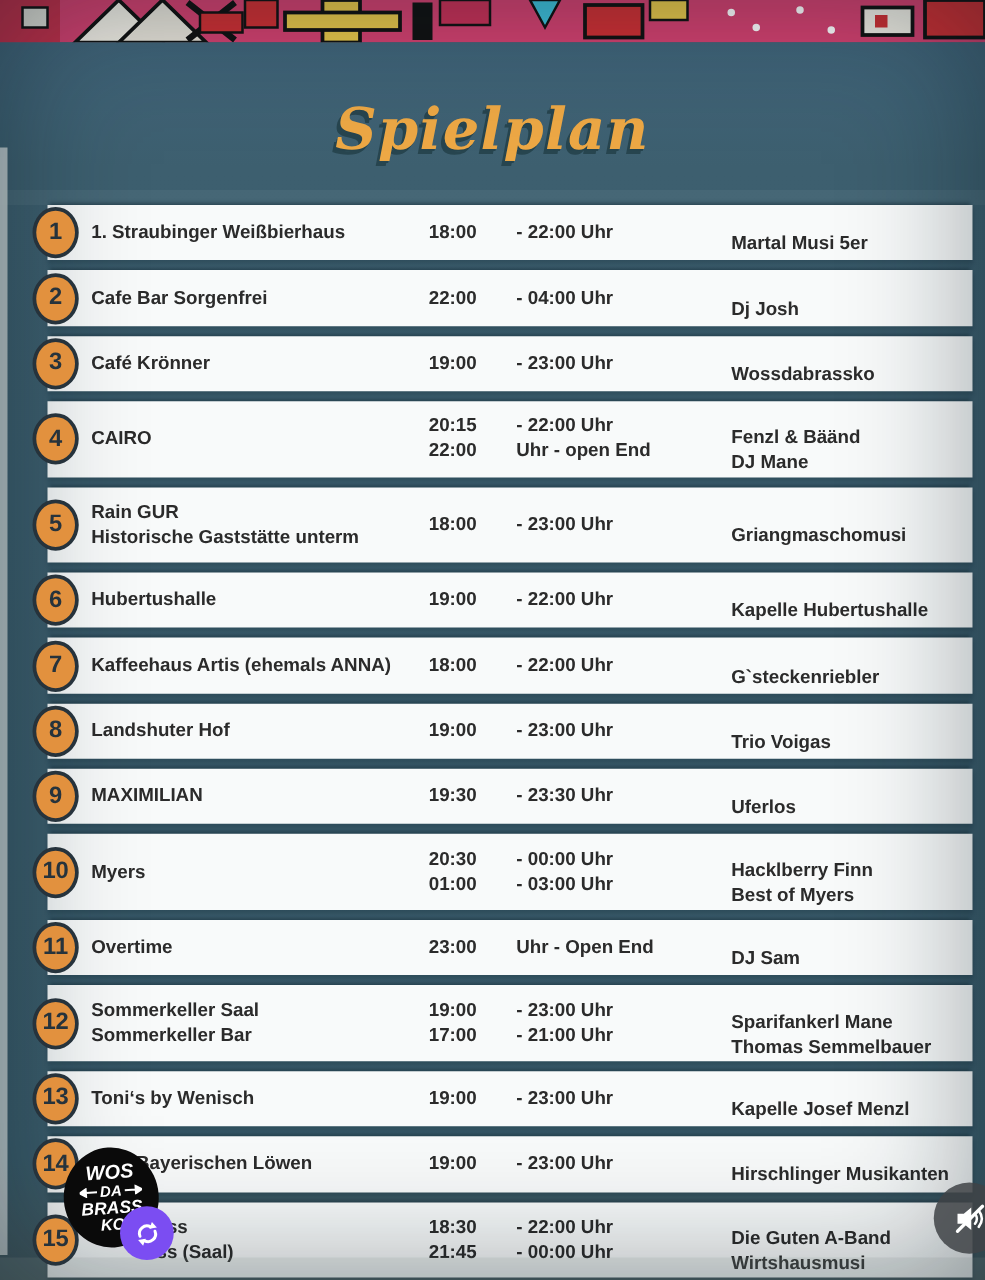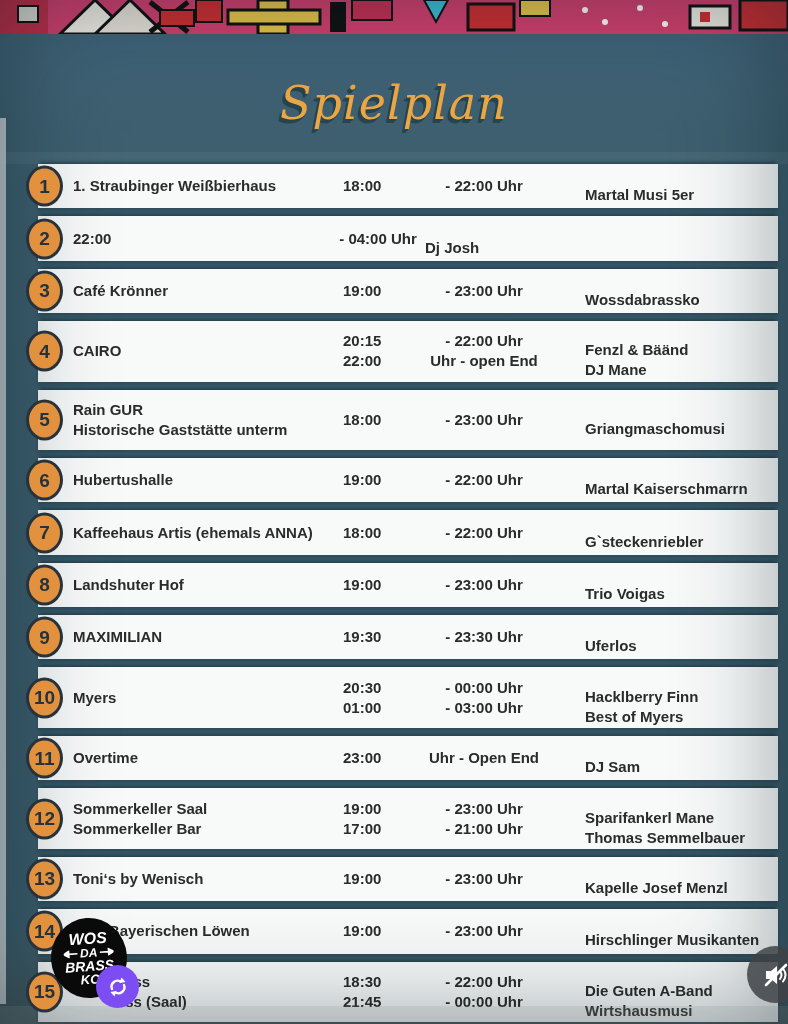--- a/index.html
+++ b/index.html
@@ -9,40 +9,40 @@
   .artwork{position:absolute;left:0;top:0;width:788px;height:34px;}
   
   .flyer{position:absolute;left:0;top:34px;width:788px;height:990px;
          background:linear-gradient(180deg,#41657a 0%,#3d5f6f 10%,#3a5c6b 90%,#44595f 100%);}
   .vignette{position:absolute;inset:0;pointer-events:none;
             box-shadow:inset 0 0 110px rgba(8,24,34,.45);}
   .seam{position:absolute;left:0;top:118px;width:788px;height:12px;background:rgba(255,255,255,.05);}
   .edge-strip{position:absolute;left:0;top:118px;width:6px;height:886px;background:#ccd5d6;opacity:.85;}
   
   .title{position:absolute;left:0;top:42px;width:788px;text-align:center;
-         font-family:"DejaVu Serif",serif;font-style:italic;font-weight:normal;
+         font-family:"DejaVu Serif",serif;font-style:italic;font-weight:bold;
          font-size:46px;letter-spacing:1px;color:#eda845;
          text-shadow:-3px 4px 0 #27454f, -1px 2px 0 #27454f;}
   
   .rows{position:absolute;left:38px;top:130px;width:740px;height:858px;
         display:flex;flex-direction:column;gap:8px;}
   .row{position:relative;flex:1 1 44px;background:#f8fafa;
        display:flex;align-items:stretch;
        box-shadow:0 -4px 3px -2px rgba(12,32,42,.45),0 3px 3px rgba(12,32,42,.25);}
   .row.tall{flex:1.38 1 60px;}
   .badge{position:absolute;left:-12px;top:50%;transform:translateY(-50%);
          width:31px;height:35px;border-radius:50%;background:#e2913e;
          border:3px solid #26333c;color:#26333c;font-weight:bold;font-size:19px;
          display:flex;align-items:center;justify-content:center;z-index:2;}
   .cols{display:grid;grid-template-columns:270px 52px 160px 1fr;width:100%;
         padding-left:35px;box-sizing:border-box;align-items:center;
         font-weight:bold;font-size:15px;color:#2b2b2b;}
   .col{display:flex;flex-direction:column;justify-content:center;line-height:20px;white-space:nowrap;}
   .col-start{text-align:left;}
-  .col-end{padding-left:18px;align-items:center;}
+  .col-end{padding-left:18px;}
   .col-band{padding-left:30px;overflow:hidden;margin-top:18px;}
   .row:last-child .col-venue{padding-left:48px;}
   
   .logo{position:absolute;left:51px;top:918px;width:76px;height:80px;border-radius:50%;
         background:#0a0a0a;color:#fff;display:flex;flex-direction:column;
         align-items:center;justify-content:center;z-index:5;
         font-weight:bold;font-style:italic;line-height:1.0;transform:rotate(-4deg);}
   .logo .l1{font-size:16px;}
   .logo .l2{font-size:12px;display:flex;align-items:center;gap:2px;}
   .logo .l3{font-size:14px;}
@@ -103,20 +103,23 @@
               <div>- 22:00 Uhr</div>
             </div>
             <div class="col col-band">
               <div>Martal Musi 5er</div>
             </div>
           </div>
         </div>
         <div class="row">
           <div class="badge">2</div>
           <div class="cols">
+            <div class="col col-venue">
+              <div>Cafe Bar Sorgenfrei</div>
+            </div>
             <div class="col col-start">
               <div>22:00</div>
             </div>
             <div class="col col-end">
               <div>- 04:00 Uhr</div>
             </div>
             <div class="col col-band">
               <div>Dj Josh</div>
             </div>
           </div>
@@ -182,21 +185,21 @@
             <div class="col col-venue">
               <div>Hubertushalle</div>
             </div>
             <div class="col col-start">
               <div>19:00</div>
             </div>
             <div class="col col-end">
               <div>- 22:00 Uhr</div>
             </div>
             <div class="col col-band">
-              <div>Martal Kaiserschmarrn</div>
+              <div>Kapelle Hubertushalle</div>
             </div>
           </div>
         </div>
         <div class="row">
           <div class="badge">7</div>
           <div class="cols">
             <div class="col col-venue">
               <div>Kaffeehaus Artis (ehemals ANNA)</div>
             </div>
             <div class="col col-start">

